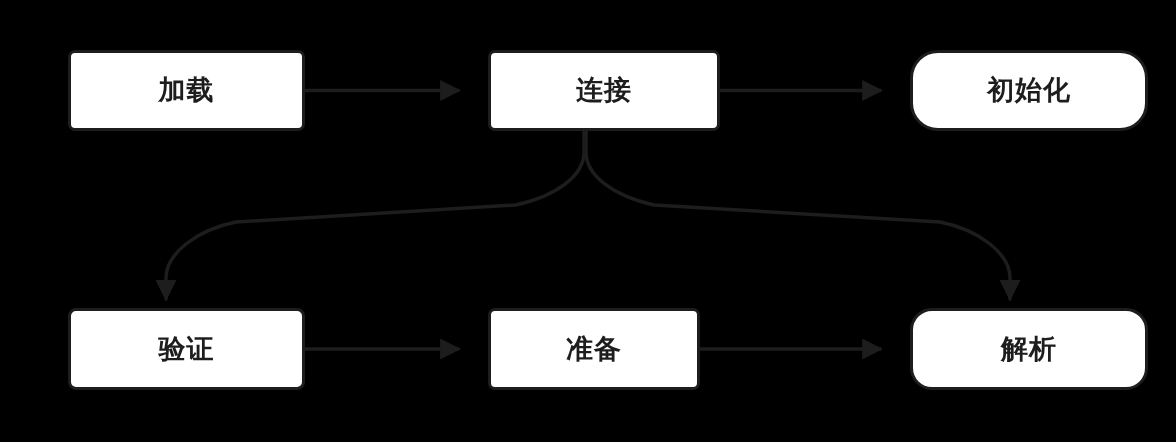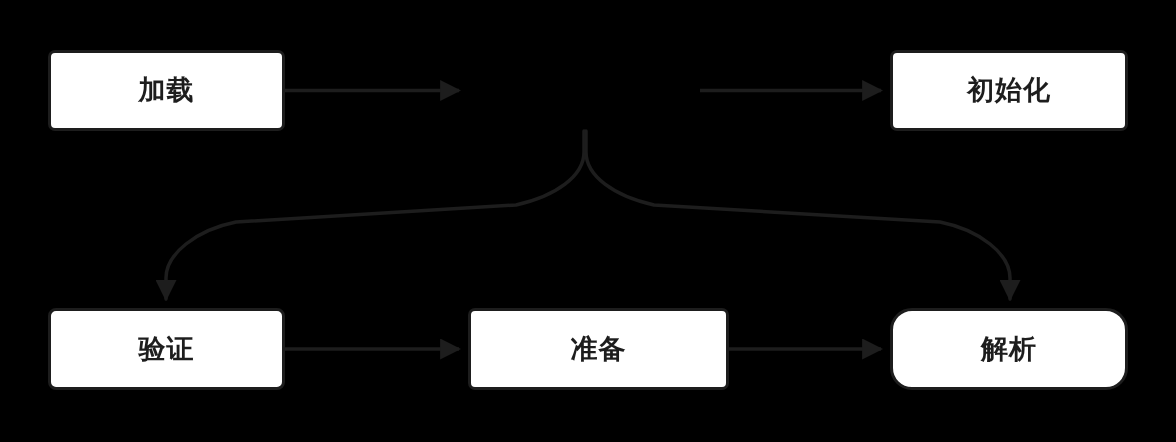--- a/index.html
+++ b/index.html
@@ -29,20 +29,21 @@
   .node {
     position: absolute;
     box-sizing: border-box;
     background: #ffffff;
     border: 3px solid #1d1d1d;
     border-radius: 7px;
     display: flex;
     align-items: center;
     justify-content: center;
     z-index: 2;
+    margin-left: 20px;
   }
   .node-label {
     font-family: "Liberation Sans", "DejaVu Sans", sans-serif;
     font-size: 27px;
     font-weight: 700;
     color: #1d1d1d;
     line-height: 1;
     letter-spacing: 1px;
     white-space: nowrap;
     user-select: none;
@@ -72,30 +73,33 @@
              L 236 222 C 196 230 166 254 166 278 L 166 299" stroke="#1d1d1d" stroke-width="3.5" fill="none" stroke-linecap="round" stroke-linejoin="round" marker-end="url(#arrow)"></path>
 
     <path d="M 586 131 L 586 152 C 586 176 614 196 654 205
              L 940 222 C 980 230 1010 254 1010 278 L 1010 299" stroke="#1d1d1d" stroke-width="3.5" fill="none" stroke-linecap="round" stroke-linejoin="round" marker-end="url(#arrow)"></path>
   </svg>
 
   <div class="node" style="left:48px;  top:50px;  width:237px; height:81px;">
     <span class="node-label">加载</span>
   </div>
 
+  <div class="node" style="left:468px; top:50px;  width:232px; height:81px;">
+    <span class="node-label">连接</span>
+  </div>
 
-  <div class="node" style="left:890px; top:50px;  width:238px; height:81px;">
+  <div class="node" style="left:890px; top:50px;  width:238px; height:81px;border-radius:28px;">
     <span class="node-label">初始化</span>
   </div>
 
   <div class="node" style="left:48px;  top:308px; width:237px; height:82px;border-radius:8px;">
     <span class="node-label">验证</span>
   </div>
 
-  <div class="node" style="left:468px; top:308px; width:261px; height:82px;">
+  <div class="node" style="left:468px; top:308px; width:212px; height:82px;">
     <span class="node-label">准备</span>
   </div>
 
   <div class="node" style="left:890px; top:308px; width:238px; height:82px;border-radius:22px;">
     <span class="node-label">解析</span>
   </div>
 
 </div>
 
 </body></html>

